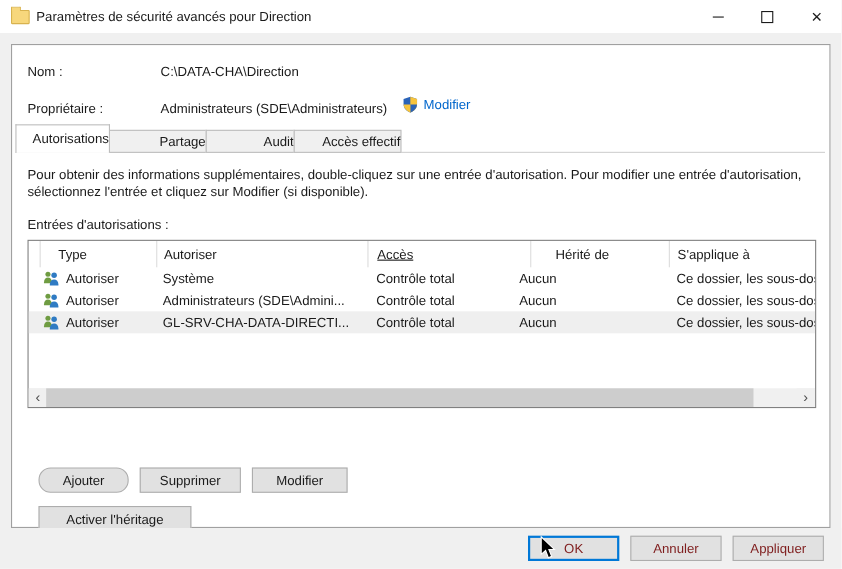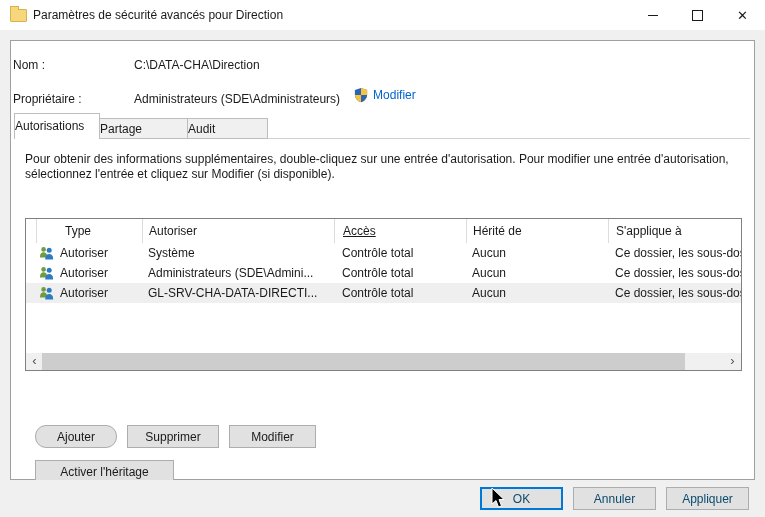--- a/index.html
+++ b/index.html
@@ -20,46 +20,46 @@
   .win-controls{position:absolute;right:0;top:0;height:30px;display:flex;}
   .win-btn{width:45px;height:30px;display:flex;align-items:center;justify-content:center;color:#1a1a1a;}
   .min-glyph{display:block;width:10px;height:0;border-top:1px solid #1a1a1a;}
   .max-glyph{display:block;width:9px;height:9px;border:1px solid #1a1a1a;background:transparent;}
   .close-glyph{font-size:13px;line-height:13px;}
 
   
   .panel{position:absolute;left:10px;top:40px;width:745px;height:440px;
     background:#ffffff;border:1px solid #a0a0a0;box-sizing:border-box;}
 
-  .field-row{position:absolute;left:2px;white-space:nowrap;}
+  .field-row{position:absolute;left:14px;white-space:nowrap;}
   .field-label{display:inline-block;width:121px;}
   .owner-extra{display:inline-flex;align-items:center;margin-left:14px;}
   .shield-icon{width:14px;height:16px;margin-right:5px;display:inline-block;}
   .link{color:#0066cc;text-decoration:none;cursor:pointer;}
 
   
   .tabstrip{position:absolute;left:3px;top:72px;right:4px;height:26px;display:flex;align-items:flex-end;}
   .tabstrip::after{content:"";position:absolute;left:0;right:0;bottom:0;border-top:1px solid #d0d0d0;z-index:0;}
-  .tab{position:relative;z-index:1;height:21px;line-height:21px;text-align:left;
+  .tab{position:relative;z-index:1;height:21px;line-height:21px;text-align:right;
     background:#f0f0f0;border:1px solid #bdbdbd;box-sizing:border-box;margin-right:-1px;}
   .tab.active{height:26px;line-height:24px;background:#ffffff;border-bottom:none;z-index:2;}
   .tab-0{width:86px;}.tab-1{width:89px;}.tab-2{width:81px;}.tab-3{width:98px;}
 
   .description{position:absolute;left:14px;top:111px;width:722px;line-height:15px;}
   .entries-label{position:absolute;left:14px;top:156px;}
 
   
   .table{position:absolute;left:14px;top:177px;width:717px;height:153px;
     border:1px solid #808080;box-sizing:border-box;background:#fff;overflow:hidden;}
   .thead{display:grid;grid-template-columns:10px 106px 192px 132px 142px 1fr;height:24px;line-height:24px;}
   .thead .th{border-left:1px solid #dcdcdc;overflow:hidden;white-space:nowrap;box-sizing:border-box;}
-  .th.th-type{padding-left:28px;}
+  .th.th-type{padding-left:16px;}
   .th.th-principal{padding-left:6px;}
   .th.th-access{padding-left:8px;text-decoration:underline;}
-  .th.th-inherited{padding-left:6px;}
+  .th.th-inherited{padding-left:22px;margin-left:16px;}
   .th.th-applies{padding-left:7px;}
   .tbody{position:relative;}
   .trow{display:grid;grid-template-columns:18px 98px 192px 132px 142px 1fr;height:20px;line-height:20px;}
   .trow.highlight{background:#efefef;}
   .trow .cell{overflow:hidden;white-space:nowrap;box-sizing:border-box;}
   .icon-cell{display:flex;align-items:center;justify-content:flex-end;overflow:visible !important;}
   .icon-cell svg{width:15px;height:14px;margin-right:-10px;}
   .c-type{padding-left:16px;}
   .c-principal{padding-left:6px;}
   .c-access{padding-left:8px;}
@@ -83,21 +83,21 @@
   .btn-inherit{left:24px;top:419px;width:139px;}
 
   
   .replace-row{position:absolute;left:24px;top:456px;display:flex;align-items:center;}
   .checkbox{width:13px;height:13px;border:1px solid #4d4d4d;background:#fff;box-sizing:border-box;margin-right:4px;flex:0 0 auto;}
   .replace-label{outline:1px dotted #555;padding:0 1px;white-space:nowrap;}
 
   
   .footer{position:absolute;left:0;top:480px;width:765px;height:37px;background:#f0f0f0;}
   .fbtn{position:absolute;top:7px;width:83px;height:23px;background:#e1e1e1;border:1px solid #adadad;
-    box-sizing:border-box;font-family:inherit;font-size:12px;color:#0c4a6e;
+    box-sizing:border-box;font-family:inherit;font-size:12px;color:#7f1d1d;
     display:flex;align-items:center;justify-content:center;padding:0;}
   .fbtn-ok{left:480px;border:2px solid #0078d7;}
   .fbtn-cancel{left:573px;}
   .fbtn-apply{left:666px;}
 
   .cursor{position:absolute;left:491px;top:487px;width:15px;height:22px;z-index:50;pointer-events:none;}
 </style>
 </head>
 <body>
 
@@ -132,23 +132,25 @@
         <path d="M8 9 L1 9 C1.5 13 4.6 16.3 8 17.3 Z" fill="#f8c43c"></path>
       </svg>
         <a class="link">Modifier</a>
     </span>
   </div>
 
   <div class="tabstrip">
     <div class="tab tab-0 active">Autorisations</div>
     <div class="tab tab-1">Partage</div>
     <div class="tab tab-2">Audit</div>
+    <div class="tab tab-3">Accès effectif</div>
   </div>
 
   <div class="description">Pour obtenir des informations supplémentaires, double-cliquez sur une entrée d'autorisation. Pour modifier une entrée d'autorisation, sélectionnez l'entrée et cliquez sur Modifier (si disponible).</div>
+  <div class="entries-label">Entrées d'autorisations :</div>
 
   <div class="table">
     <div class="thead">
       <span class="th th-blank" style="border-left:none;"></span>
       <span class="th th-type">Type</span>
       <span class="th th-principal">Autoriser</span>
       <span class="th th-access">Accès</span>
       <span class="th th-inherited">Hérité de</span>
       <span class="th th-applies">S'applique à</span>
     </div>

